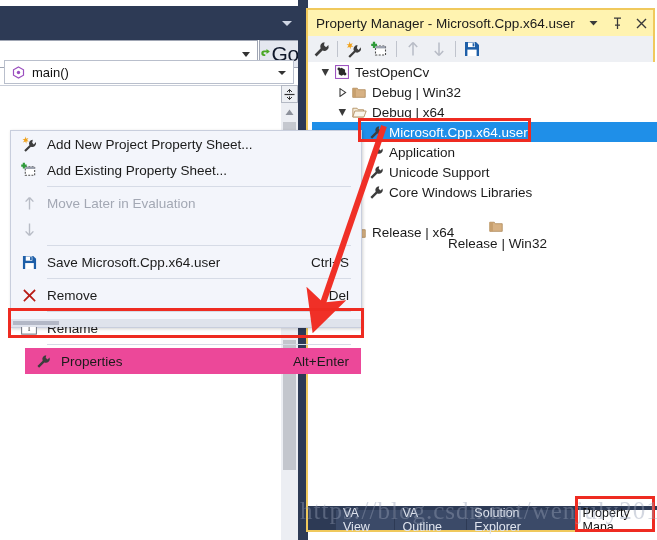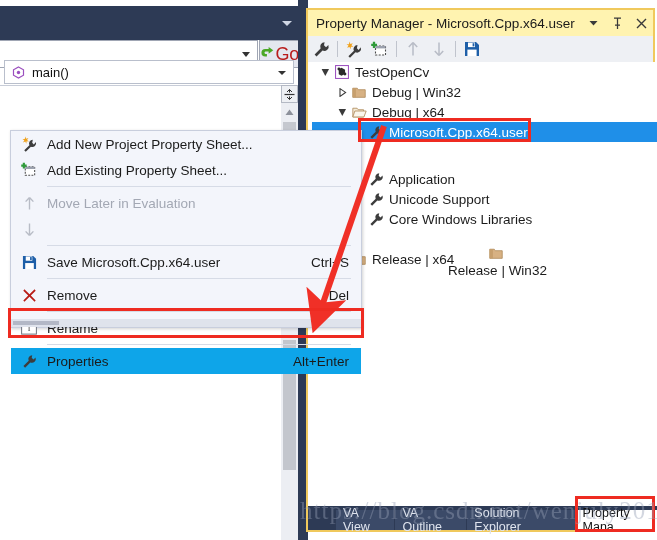--- a/index.html
+++ b/index.html
@@ -16,21 +16,21 @@
        border-left:5px solid transparent;border-right:5px solid transparent;
        border-top:5px solid #cfd6e4;}
   #navbar-combo{left:-4px;top:40px;width:262px;height:28px;background:#ffffff;
        border:1px solid #a0a6b4;box-sizing:border-box;}
   #navbar-combo-caret{left:242px;top:52px;width:0;height:0;
        border-left:4px solid transparent;border-right:4px solid transparent;
        border-top:5px solid #333;}
   #go-btn{left:259px;top:40px;width:41px;height:28px;background:#e4e7ef;
        border:1px solid #a0a6b4;box-sizing:border-box;display:flex;
        align-items:center;justify-content:flex-start;padding-left:1px;}
-  #go-label{font-size:18px;color:#b91c1c;letter-spacing:-.2px;}
+  #go-label{font-size:21px;color:#0f172a;letter-spacing:-.2px;}
 
   #member-combo{left:4px;top:60px;width:290px;height:24px;background:#ffffff;
        border:1px solid #b9bfcc;box-sizing:border-box;display:flex;align-items:center;}
   #member-icon{width:18px;height:16px;margin-left:4px;display:flex;
        align-items:center;justify-content:center;}
   #member-label{font-size:13px;color:#111;margin-left:5px;}
   #member-caret{position:absolute;right:7px;top:10px;width:0;height:0;
        border-left:4px solid transparent;border-right:4px solid transparent;
        border-top:4px solid #333;}
 
@@ -52,21 +52,21 @@
 
   
   #ctx-menu{left:10px;top:130px;width:352px;height:198px;background:#f3f5fb;
        border:1px solid #c8cedd;box-sizing:border-box;
        box-shadow:1px 1px 3px rgba(0,0,0,.18);}
   .mi{position:relative;height:26px;display:flex;align-items:center;box-sizing:border-box;}
   .mi .mi-ico{width:36px;height:26px;display:flex;align-items:center;justify-content:center;flex:0 0 36px;}
   .mi .mi-txt{font-size:13.5px;color:#1b1b1b;}
   .mi .mi-acc{position:absolute;right:12px;font-size:13.5px;color:#1b1b1b;}
   .mi.dis .mi-txt,.mi.dis .mi-acc{color:#a3a8b4;}
-  .mi.sel{background:#0ea5e9;}
+  .mi.sel{background:#ec4899;margin-left:14px;}
   .mi-sep{height:1px;background:#d6dbe6;margin:3px 10px 3px 36px;}
   #ctx-scrollstrip{position:absolute;left:0;bottom:0;width:100%;height:8px;background:#dfe3ec;}
   #ctx-scrollstrip i{position:absolute;left:2px;top:2px;width:46px;height:4px;background:#b3b8c6;}
 
   
   #pm-window{left:306px;top:8px;width:349px;height:524px;background:#ffffff;
        border:2px solid #f0c95c;box-sizing:border-box;}
   #pm-title{position:absolute;left:0;top:0;width:100%;height:26px;background:#fff3b0;
        display:flex;align-items:center;}
   #pm-title-text{font-size:13.5px;color:#1b1b1b;margin-left:8px;white-space:nowrap;}
@@ -269,21 +269,21 @@
       </div>
       <div class="tr selected" style="padding-left: 40px;">
         <span class="exp"></span>
         <span class="tico">
           <svg width="15" height="15" viewBox="0 0 17 17">
             <path d="M11.6 1.3 a4.4 4.4 0 0 0-4.0 6.3 L1.6 13.6 l1.9 1.9 l6.0-6.0 a4.4 4.4 0 0 0 5.9-5.5 L13.0 6.3 L11.0 4.3 Z" fill="#3d3d3d"></path>
           </svg>
         </span>
         <span class="tlbl">Microsoft.Cpp.x64.user</span>
       </div>
-      <div class="tr" style="padding-left: 40px; margin-top: 27px;">
+      <div class="tr" style="padding-left: 40px;">
         <span class="exp"></span>
         <span class="tico">
           <svg width="15" height="15" viewBox="0 0 17 17">
             <path d="M11.6 1.3 a4.4 4.4 0 0 0-4.0 6.3 L1.6 13.6 l1.9 1.9 l6.0-6.0 a4.4 4.4 0 0 0 5.9-5.5 L13.0 6.3 L11.0 4.3 Z" fill="#3d3d3d"></path>
           </svg>
         </span>
         <span class="tlbl">Application</span>
       </div>
       <div class="tr" style="padding-left: 40px;">
         <span class="exp"></span>

